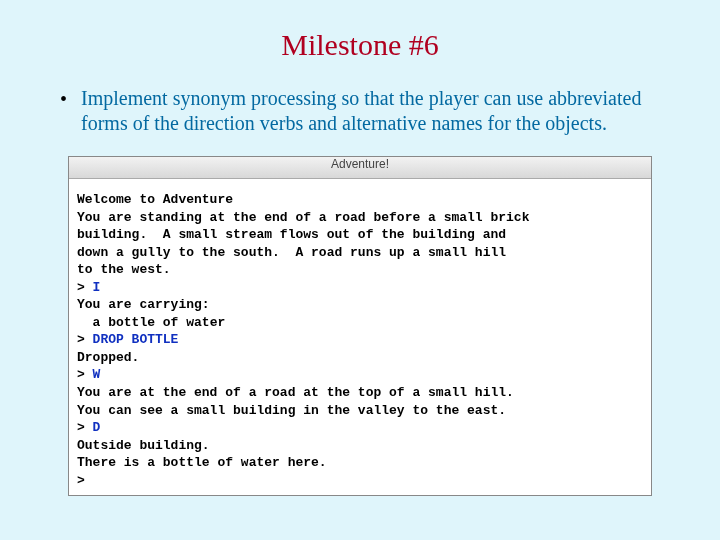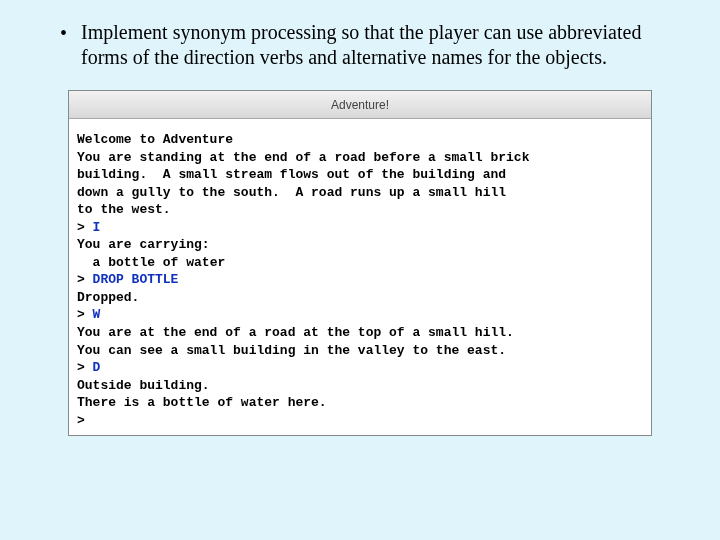--- a/index.html
+++ b/index.html
@@ -28,34 +28,34 @@
     margin-right: 20px;
   }
   .bullet {
     font-size: 20px;
     color: #000;
     margin-right: 14px;
     line-height: 1.3;
   }
   .bullet-text {
     font-size: 20px;
-    color: #000000;
+    color: #0369a1;
     line-height: 1.25;
   }
   .terminal-window {
     margin: 20px 28px 0 28px;
     background: #fff;
     border: 1px solid #888;
   }
   .titlebar {
-    height: 28px;
+    height: 22px;
     background: linear-gradient(to bottom, #f2f2f2, #d8d8d8);
     border-bottom: 1px solid #aaa;
     display: flex;
-    align-items: center;
+    align-items: flex-start;
     justify-content: center;
     font-family: 'Helvetica Neue', Arial, sans-serif;
     font-size: 12px;
     color: #444;
   }
   .terminal-body {
     padding: 12px 8px 6px 8px;
     font-family: 'Courier New', Courier, monospace;
     font-size: 13px;
     font-weight: bold;
@@ -64,20 +64,21 @@
     color: #000;
   }
   .terminal-line { display: block; }
   .prompt { color: #000; }
   .user-input { color: #1030c0; }
 </style>
 </head>
 <body>
 
 <div class="slide">
+  <h1 class="title">Milestone #6</h1>
 
   <div class="bullet-row">
     <span class="bullet">•</span>
     <span class="bullet-text">Implement synonym processing so that the player can use abbreviated forms of the direction verbs and alternative names for the objects.</span>
   </div>
 
   <div class="terminal-window">
     <div class="titlebar">
       <span>Adventure!</span>
     </div>

